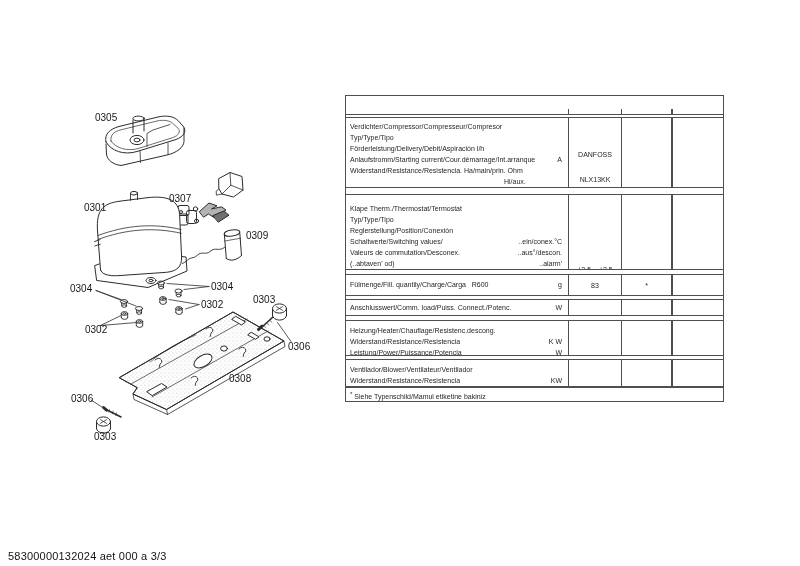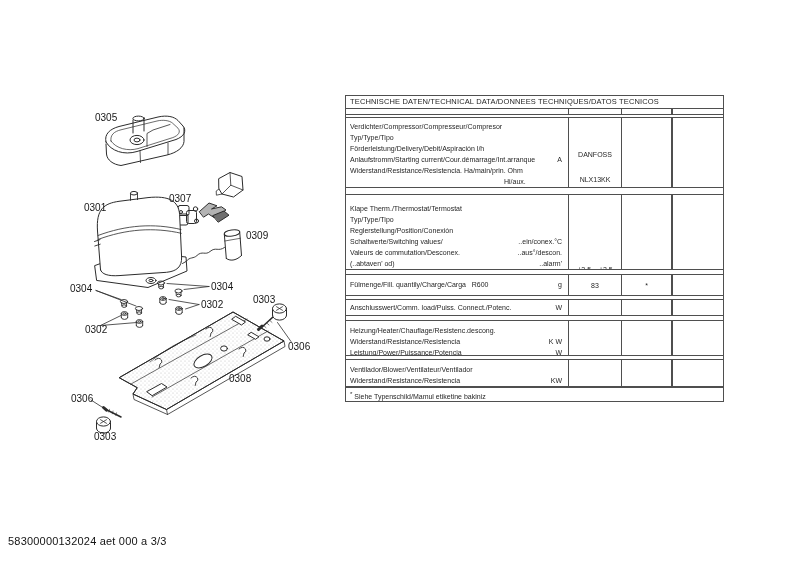--- a/index.html
+++ b/index.html
@@ -38,21 +38,21 @@
   .col{position:absolute;top:0;bottom:0;box-sizing:border-box;border-left:1px solid #4f4f4f;
        text-align:center;white-space:pre;overflow:hidden;}
   .c1{left:222px;width:53px;}
   .c2{left:275px;width:50px;}
   .c3{left:325px;right:0;border-left-width:2px;}
   .vl{height:11px;line-height:11px;white-space:pre;}
   .pt41{padding-top:41px;}
   .cvc{display:flex;height:100%;align-items:center;justify-content:center;}
 
   
-  .page-footer{position:absolute;left:8px;top:535px;font-size:11px;letter-spacing:.2px;color:#141414;white-space:pre;}
+  .page-footer{position:absolute;left:8px;top:550px;font-size:11px;letter-spacing:.2px;color:#141414;white-space:pre;}
 </style>
 </head>
 <body>
 
 <div class="page">
 
   <svg class="diagram" width="340" height="460" viewBox="0 0 340 460" xmlns="http://www.w3.org/2000/svg">
     <defs>
       <pattern id="stipple" width="4" height="4" patternUnits="userSpaceOnUse">
         <circle cx="1" cy="1" r="0.55" fill="#b9b9b9"></circle>
@@ -194,21 +194,20 @@
     <text x="85" y="333">0302</text>
     <text x="253" y="303">0303</text>
     <text x="288" y="350">0306</text>
     <text x="229" y="382">0308</text>
     <text x="71" y="402">0306</text>
     <text x="94" y="440">0303</text>
   </svg>
 
   <div class="datatable">
 
-    <div class="trow t-header">TECHNISCHE DATEN/TECHNICAL DATA/DONNEES TECHNIQUES/DATOS TECNICOS</div>
 
     <div class="trow t-strip">
       <div class="col c1"></div>
       <div class="col c2"></div>
       <div class="col c3"></div>
     </div>
 
     <div class="trow block b0">
       <div class="lab pt3">
         <div class="ln"><span>Verdichter/Compressor/Compresseur/Compresor</span></div>

